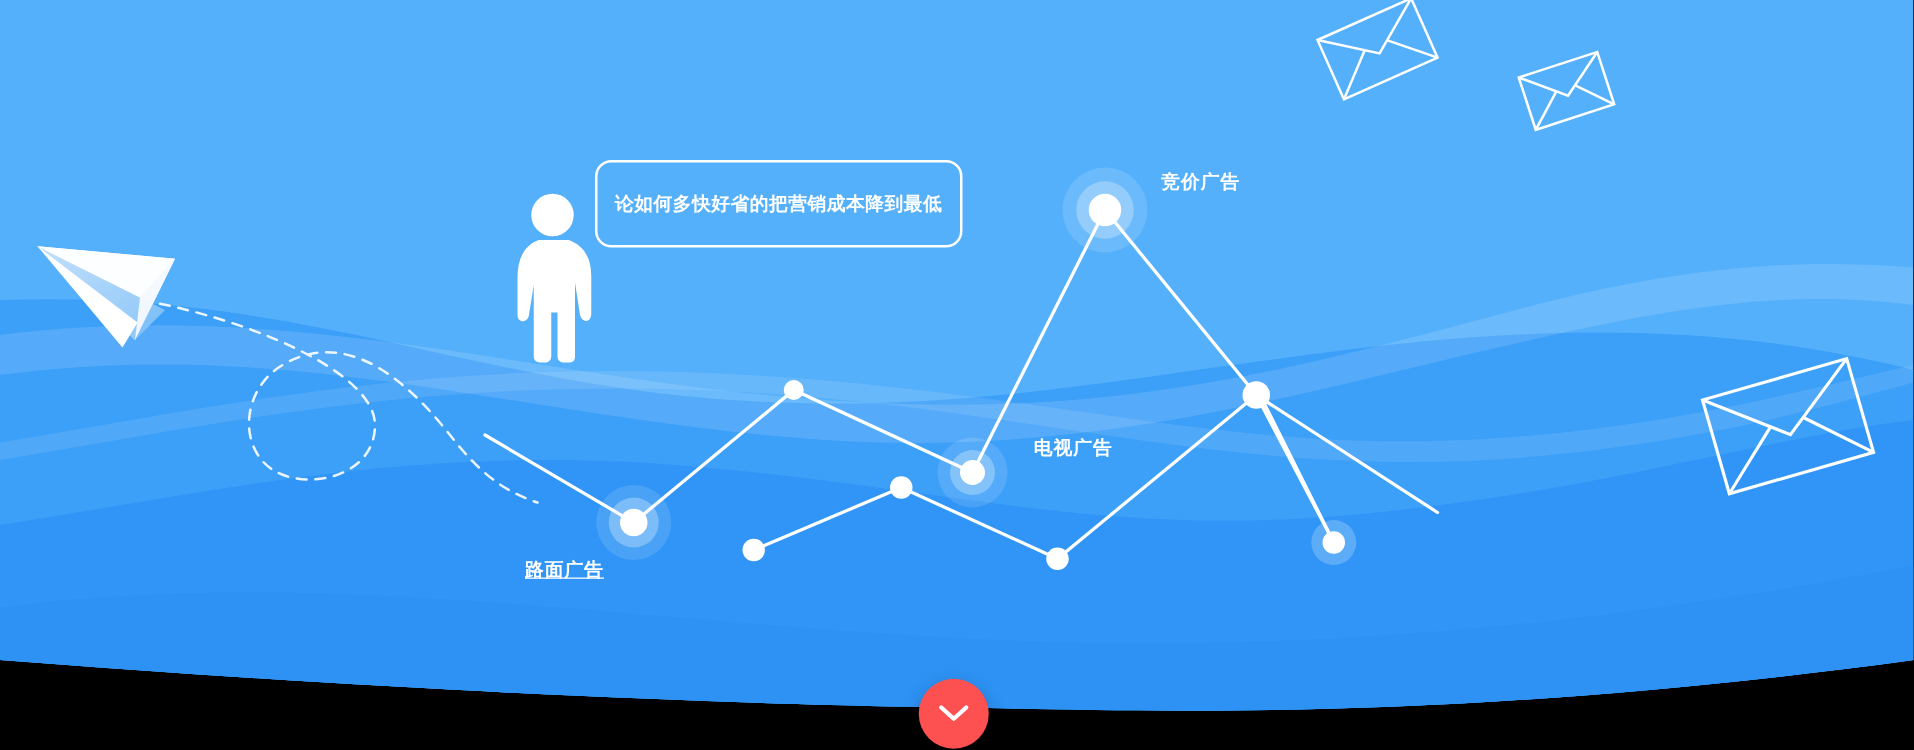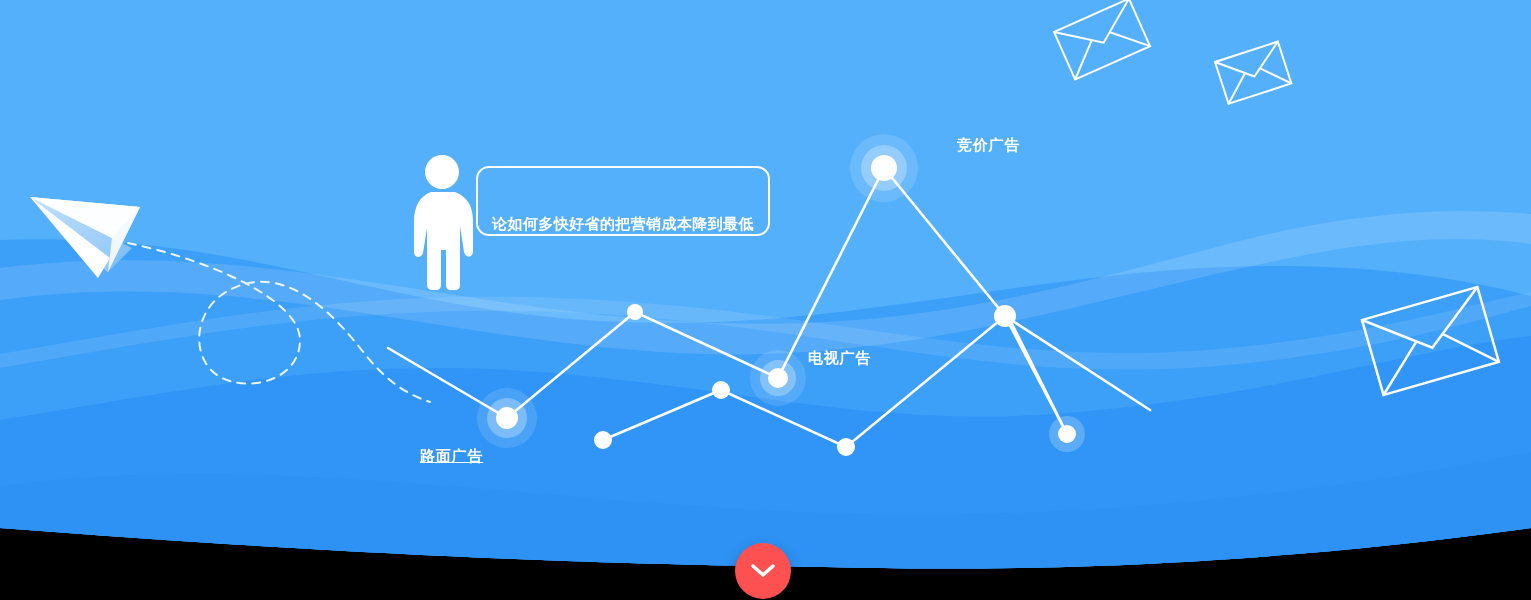--- a/index.html
+++ b/index.html
@@ -32,44 +32,43 @@
   .speech-bubble {
     position: absolute;
     left: 476px;
     top: 128px;
     width: 294px;
     height: 70px;
     border: 2px solid #ffffff;
     border-radius: 13px;
     box-sizing: border-box;
     display: flex;
-    align-items: flex-end;
+    align-items: center;
     justify-content: center;
-    margin-top: 38px;
   }
   .speech-bubble-text {
     color: #ffffff;
     font-size: 15px;
     font-weight: bold;
     letter-spacing: 0.4px;
     white-space: nowrap;
   }
 
   
   .node-label {
     position: absolute;
     color: #ffffff;
     font-size: 15px;
     font-weight: bold;
     letter-spacing: 0.8px;
     white-space: nowrap;
   }
   .label-road { left: 420px; top: 447px; text-decoration: underline; }
-  .label-tv   { left: 808px; top: 349px; }
-  .label-ppc  { left: 929px; top: 136px; margin-left: 28px; }
+  .label-tv   { left: 827px; top: 349px; }
+  .label-ppc  { left: 929px; top: 136px; }
 
   
   .scroll-btn {
     position: absolute;
     left: 735px;
     top: 543px;
     width: 56px;
     height: 56px;
     border-radius: 50%;
     background: #fc5150;

